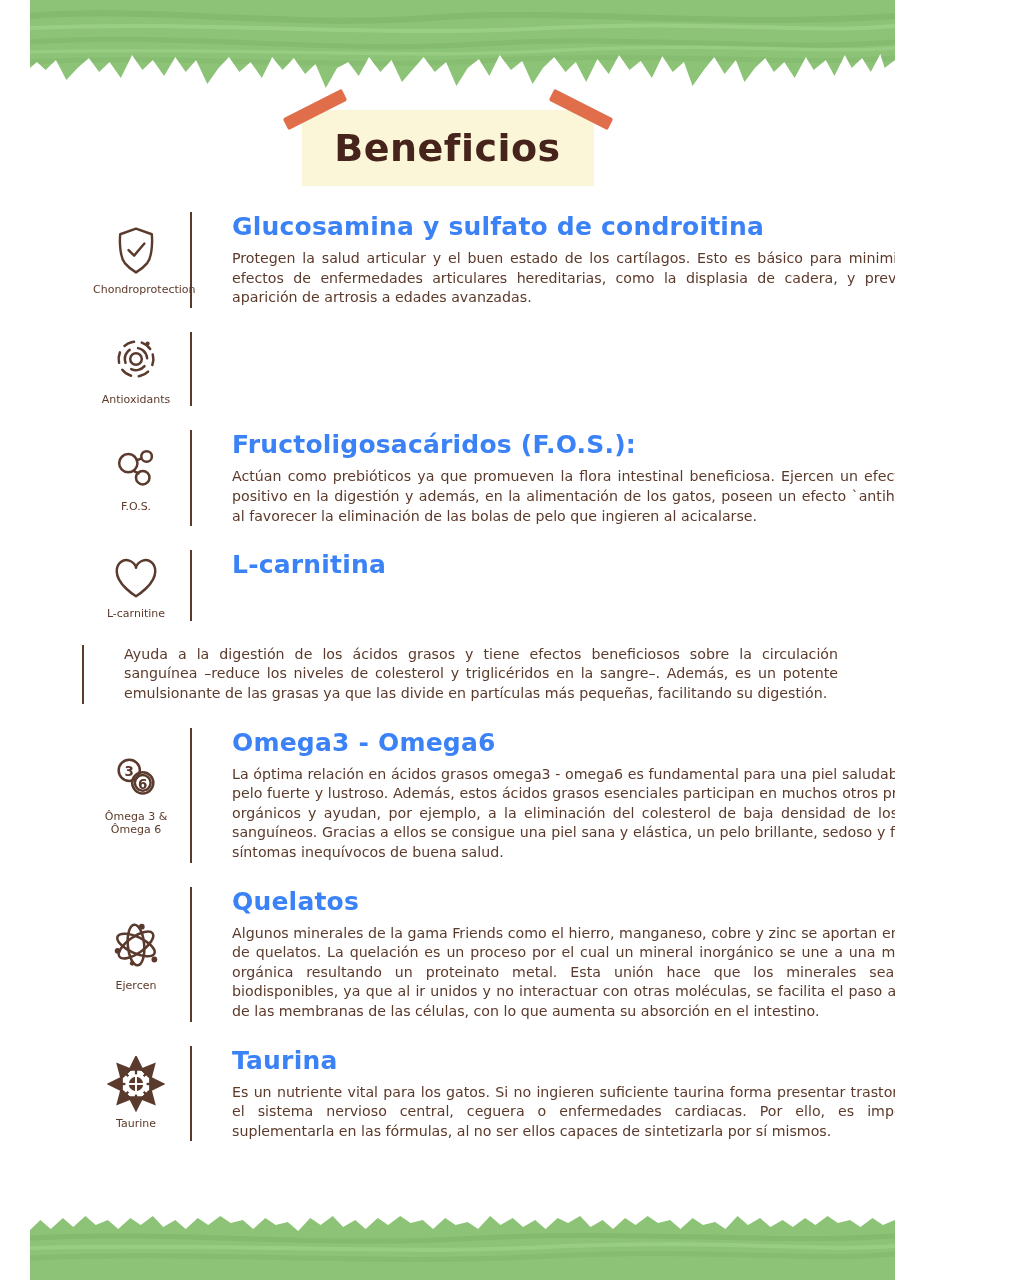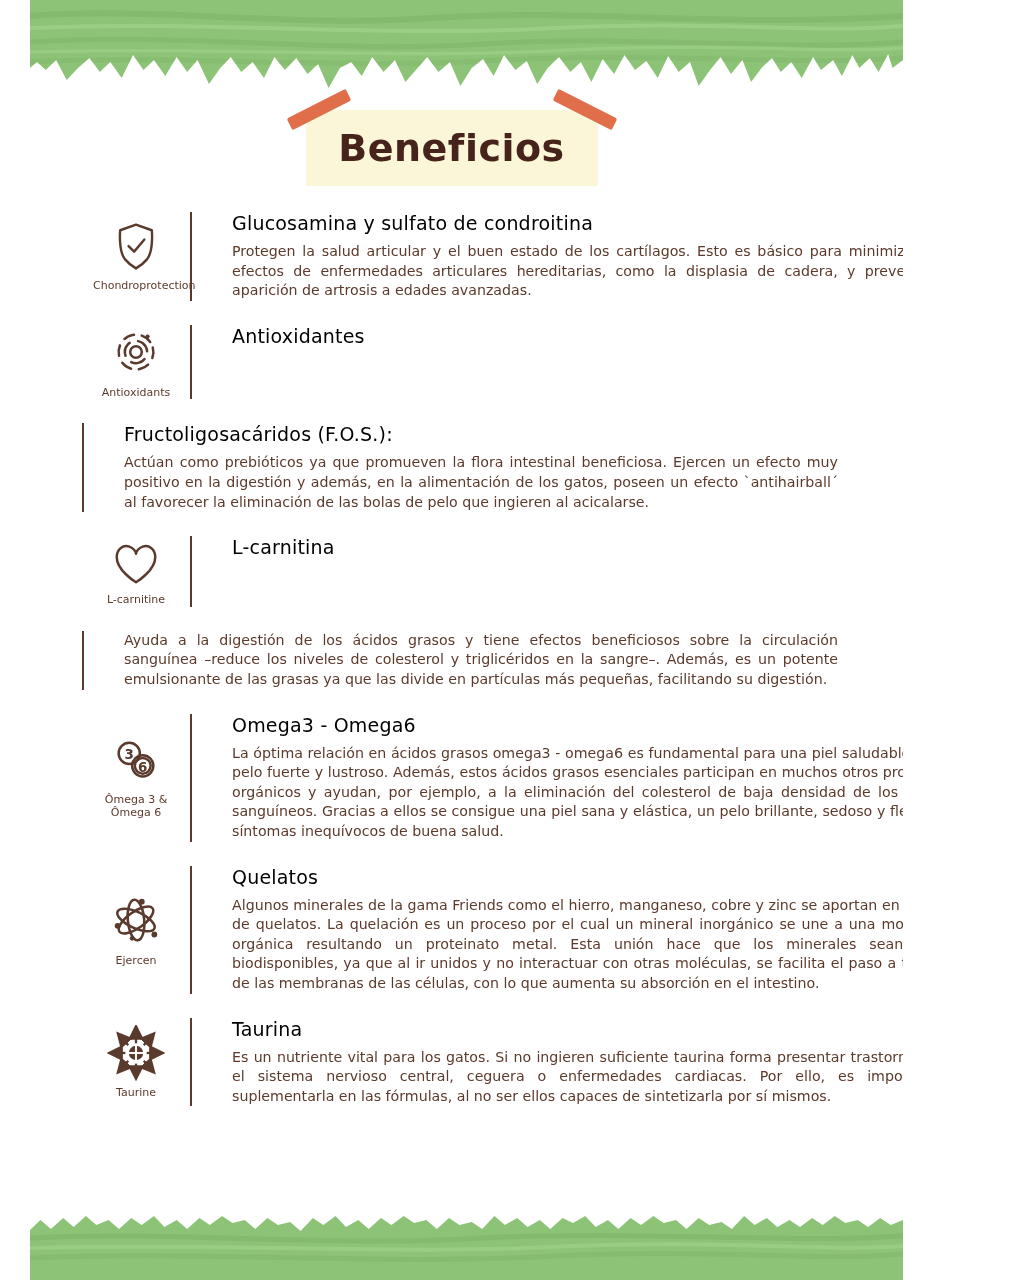--- a/index.html
+++ b/index.html
@@ -3,21 +3,20 @@
 <meta charset="utf-8">
 <style>
   html,body{margin:0;padding:0;background:#ffffff;}
   .page{
     position:relative;
     width:895px;height:1280px;
     background:#ffffff;
     overflow:hidden;
     font-family:"DejaVu Sans",sans-serif;
     color:#5c3a2b;
-    padding-left:8px;
   }
   
   .banner-top{position:absolute;top:0;left:30px;right:0;height:95px;}
   .banner-bottom{position:absolute;bottom:0;left:30px;right:0;height:70px;}
   .banner-top svg,.banner-bottom svg{width:100%;height:100%;display:block;}
   
   .content{position:absolute;top:110px;left:0;width:100%;}
   .plaque{
     position:relative;
     width:292px;height:76px;
@@ -39,21 +38,21 @@
     display:flex;flex-direction:column;align-items:center;justify-content:center;
   }
   .icon-col svg{display:block;}
   .icon-label{
     margin-top:6px;font-size:11px;line-height:1.15;color:#5c3a2b;
     text-align:center;max-width:86px;
   }
   .divider{width:2px;flex:none;background:#5c3a2b;align-self:stretch;}
   .text-col{padding-left:40px;width:714px;flex:none;}
   .text-col h2{
-    margin:0 0 8px 0;font-size:19px;font-weight:normal;color:#000000;letter-spacing:0.2px;
+    margin:0 0 8px 0;font-size:25px;font-weight:bold;color:#3b82f6;letter-spacing:0.2px;
   }
   .text-col p{
     margin:0;font-size:14.2px;line-height:1.38;text-align:justify;color:#5c3a2b;
   }
   .ic{stroke:#5b3a2e;stroke-width:2.6;fill:none;stroke-linecap:round;stroke-linejoin:round;}
 </style>
 </head>
 <body>
 
 <div class="page">
@@ -110,25 +109,36 @@
               <circle class="ic" cx="30" cy="28" r="6"></circle>
               <circle class="ic" cx="30" cy="28" r="11.5" stroke-dasharray="15 9" transform="rotate(40 30 28)"></circle>
               <circle class="ic" cx="30" cy="28" r="18" stroke-dasharray="11 8" transform="rotate(-15 30 28)"></circle>
               <circle cx="42" cy="12" r="2.2" fill="#5b3a2e"></circle>
             </svg>
           </span>
           <div class="icon-label">Antioxidants</div>
         </div>
         <div class="divider"></div>
         <div class="text-col">
-          <h2>Antioxidantes</h2>
-        </div>
-      </div>
-
-      <div class="section">
+        </div>
+      </div>
+
+      <div class="section">
+        <div class="icon-col">
+          <span>
+            <svg width="58" height="52" viewBox="0 0 60 54">
+              <circle class="ic" cx="22" cy="21" r="9.5"></circle>
+              <circle class="ic" cx="41" cy="14" r="5.5"></circle>
+              <circle class="ic" cx="37" cy="36" r="7"></circle>
+              <line class="ic" x1="31" y1="18" x2="35.5" y2="16"></line>
+              <line class="ic" x1="27.5" y1="29" x2="32.5" y2="31.5"></line>
+            </svg>
+          </span>
+          <div class="icon-label">F.O.S.</div>
+        </div>
         <div class="divider"></div>
         <div class="text-col">
           <h2>Fructoligosacáridos (F.O.S.):</h2>
           <p>Actúan como prebióticos ya que promueven la flora intestinal beneficiosa. Ejercen un efecto muy positivo en la digestión y además, en la alimentación de los gatos, poseen un efecto `antihairball´ al favorecer la eliminación de las bolas de pelo que ingieren al acicalarse.</p>
         </div>
       </div>
 
       <div class="section">
         <div class="icon-col">
           <span>

